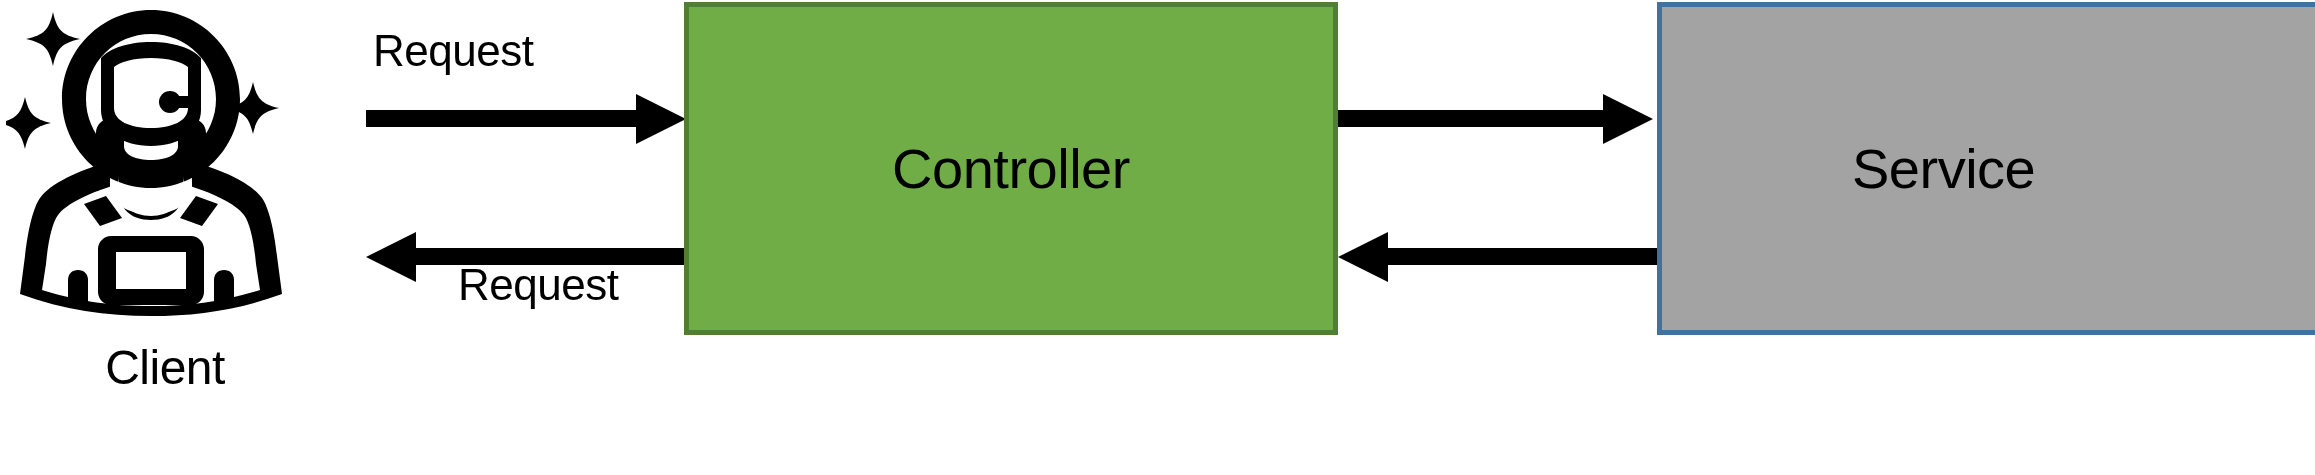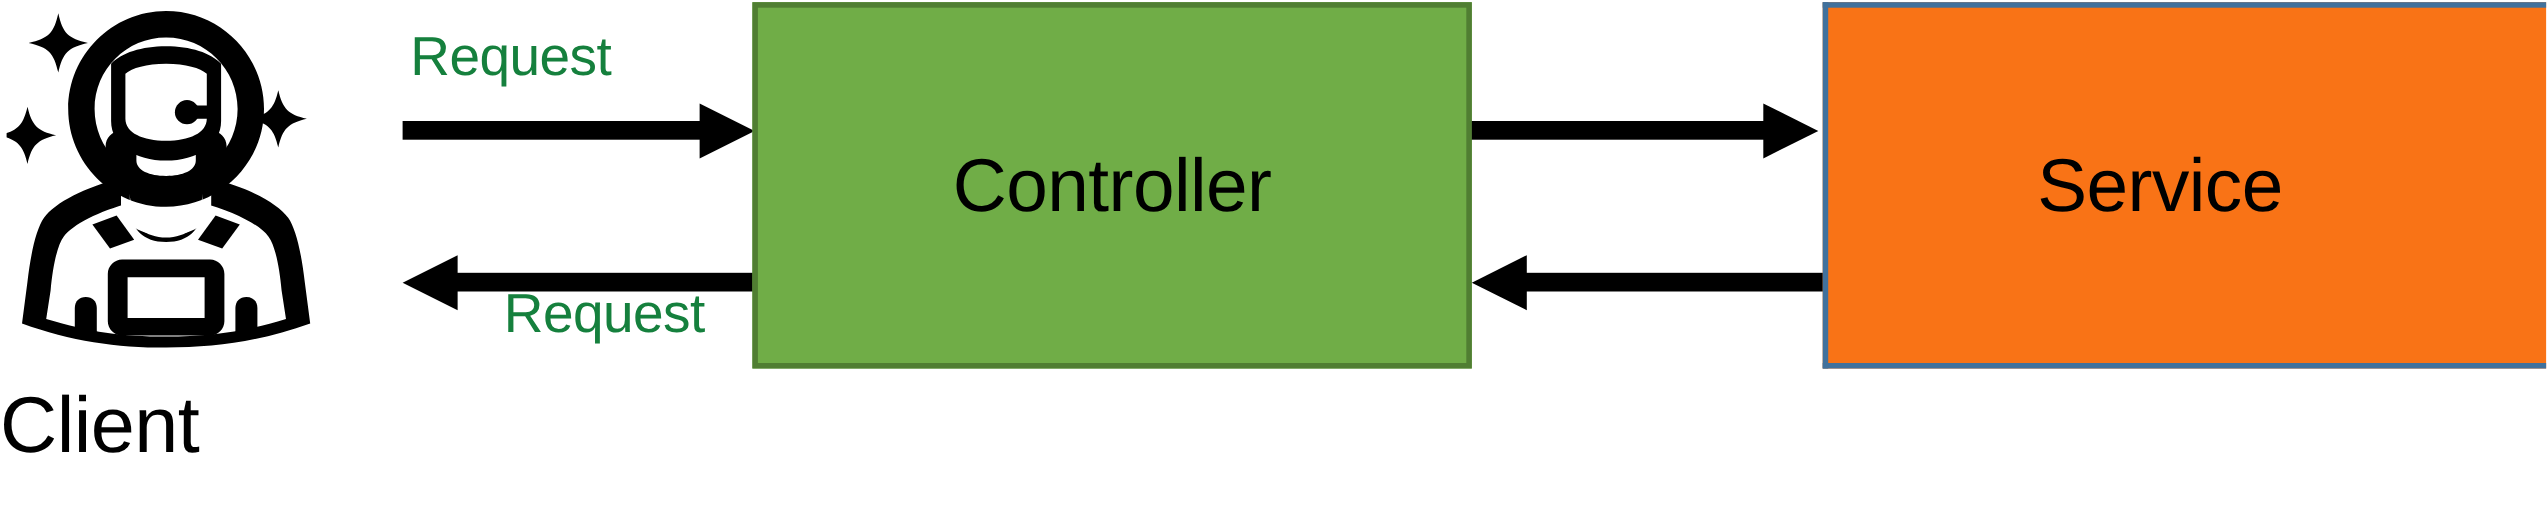--- a/index.html
+++ b/index.html
@@ -29,59 +29,59 @@
   #client-icon {
     position: absolute;
     left: 6px;
     top: 4px;
     width: 290px;
     height: 320px;
   }
   #client-label {
     position: absolute;
     left: 0px;
-    top: 348px;
+    top: 329px;
     width: 330px;
-    text-align: left;
-    font-size: 72px;
+    text-align: center;
+    font-size: 48px;
     line-height: 78px;
     color: #000000;
     white-space: nowrap;
     letter-spacing: -0.5px;
   }
 
   
   .node-box {
     position: absolute;
     box-sizing: border-box;
     display: flex;
     align-items: center;
     justify-content: center;
   }
   .node-label {
-    font-size: 68px;
+    font-size: 56px;
     line-height: 80px;
     color: #000000;
     white-space: nowrap;
     letter-spacing: -0.5px;
   }
   #controller-box {
     left: 684px;
     top: 2px;
     width: 654px;
     height: 333px;
     background: #70AD47;
     border: 5px solid #507E32;
   }
   #service-box {
     left: 1657px;
     top: 2px;
     width: 658px;
     height: 333px;
-    background: #f97316;
+    background: #a3a3a3;
     border: 5px solid #41719C;
     border-right: none;
     justify-content: flex-start;
     padding-left: 190px;
   }
 
   
   .arrow {
     position: absolute;
   }
@@ -120,23 +120,23 @@
   #arrow-ctrl-svc { left: 1338px; top: 102px; width: 320px; height: 34px; }
 
   
   #arrow-svc-ctrl .arrow-shaft { left: 48px; top: 8px;  width: 272px; }
   #arrow-svc-ctrl .arrow-head  { left: 0px;  top: -8px; }
   #arrow-svc-ctrl { left: 1338px; top: 240px; width: 320px; height: 34px; }
 
   
   .edge-label {
     position: absolute;
-    font-size: 50px;
+    font-size: 44px;
     line-height: 54px;
-    color: #15803d;
+    color: #000000;
     white-space: nowrap;
     letter-spacing: -0.5px;
   }
   #label-request  { left: 373px; top: 24px; }
   #label-response { left: 458px; top: 258px; }
 </style>
 </head>
 <body>
 
 <div id="canvas">

